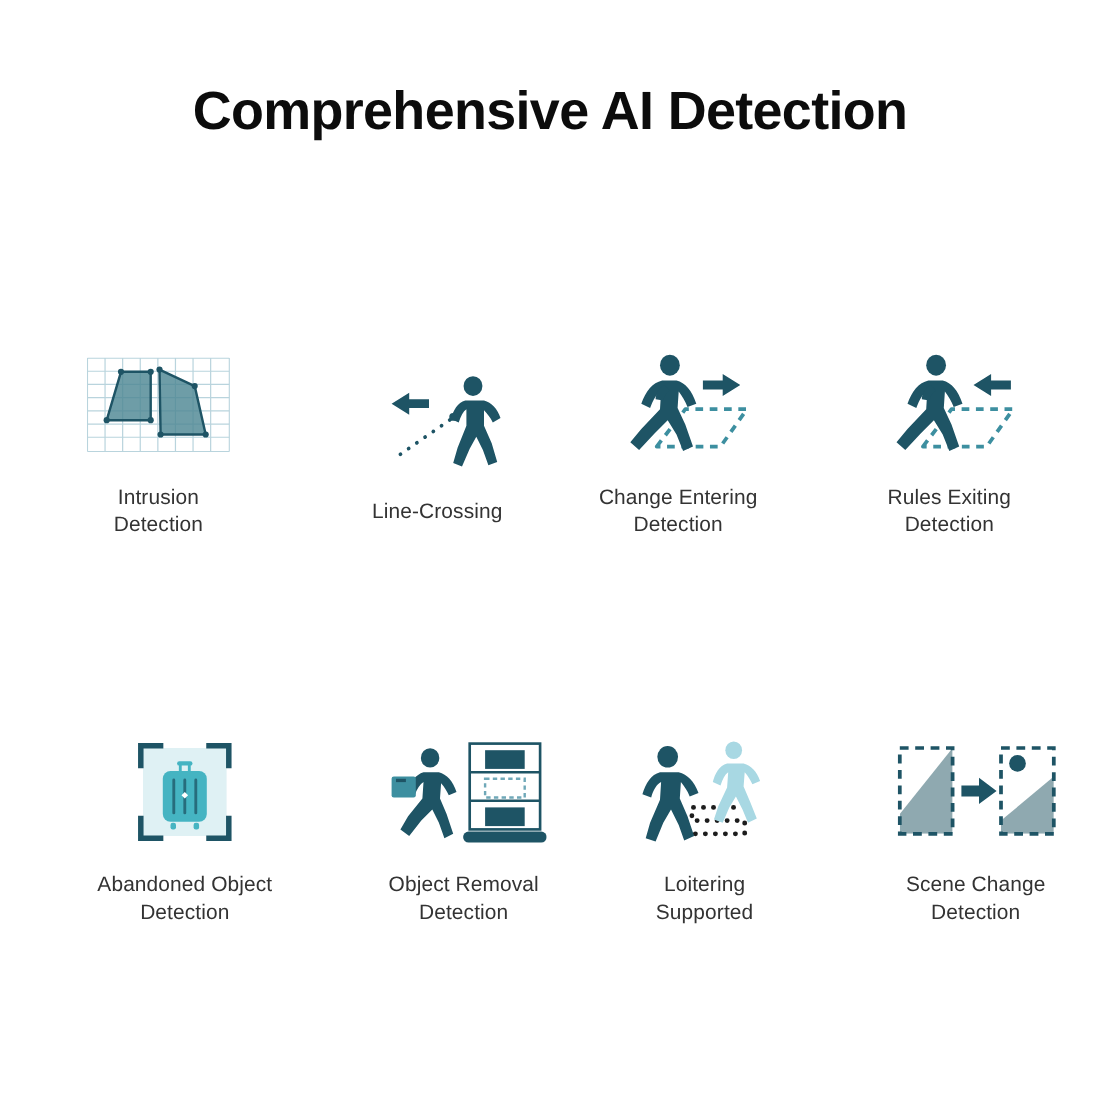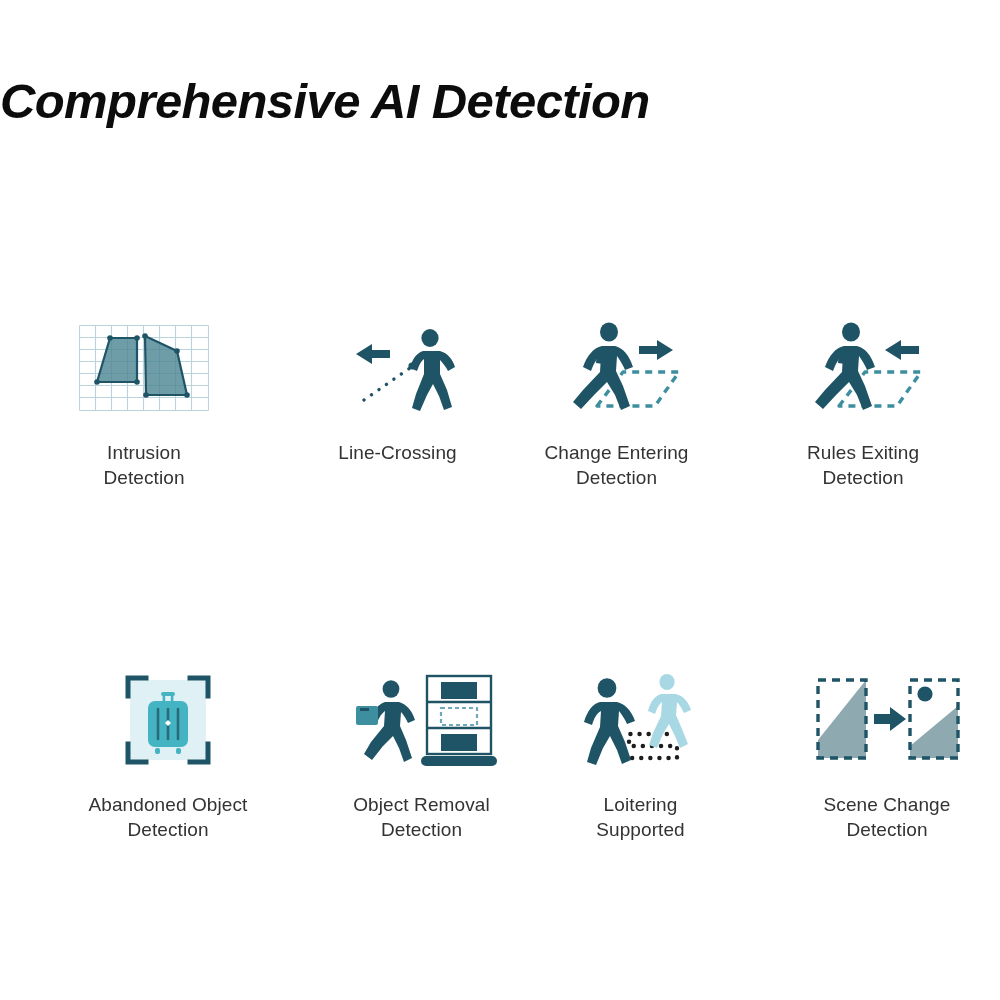--- a/index.html
+++ b/index.html
@@ -20,22 +20,21 @@
     height: 1000px;
     box-sizing: border-box;
   }
 
   
   .title-block {
     position: absolute;
     top: 68px;
     left: 0;
     width: 1000px;
-    text-align: left;
-    font-style: italic;
+    text-align: center;
   }
   .title-line {
     font-family: "Liberation Sans", sans-serif;
     font-weight: bold;
     font-size: 49px;
     line-height: 66px;
     letter-spacing: -0.6px;
     color: #0c0c0c;
     white-space: nowrap;
   }
@@ -53,21 +52,21 @@
   }
   .row-2 { margin-top: 180px; padding-left: 24px; }
 
   .cell {
     box-sizing: border-box;
     display: flex;
     flex-direction: column;
     align-items: center;
   }
   .cell-c0 { width: 288px; }
-  .cell-c1 { width: 219px; }
+  .cell-c1 { width: 219px; justify-content: center; }
   .cell-c2 { width: 219px; }
   .cell-c3 { width: 274px; }
 
   .icon-box {
     width: 130px;
     height: 100px;
     display: flex;
     align-items: center;
     justify-content: center;
   }

